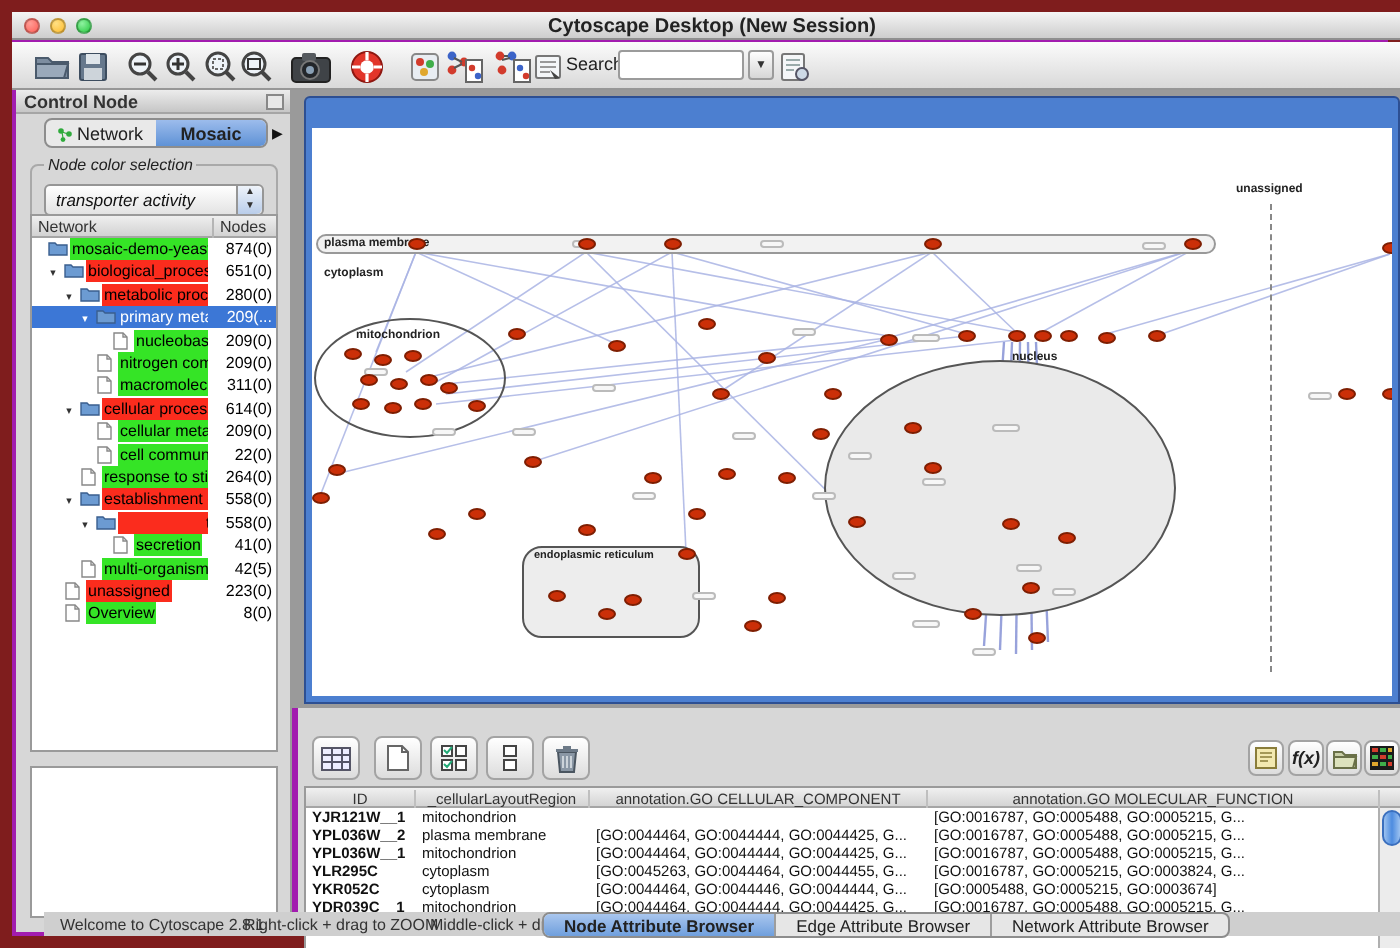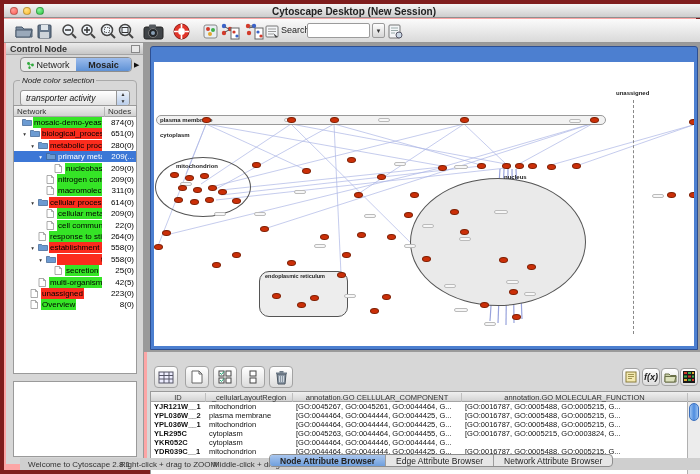--- a/index.html
+++ b/index.html
@@ -1,18 +1,18 @@
 <!DOCTYPE html>
 <html><head>
 <meta charset="utf-8">
 <style>
   * { margin:0; padding:0; box-sizing:border-box; }
   html,body { width:700px; height:474px; overflow:hidden; }
   body { font-family:"Liberation Sans", sans-serif; background:#cfcfcf; }
-  #app { position:relative; width:700px; height:474px; background:#fca5a5; border:4px solid #7f1d1d; }
+  #app { position:relative; width:700px; height:474px; background:#a21caf; border:6px solid #7f1d1d; }
 
   
   .titlebar { position:absolute; left:0; top:0; width:700px; height:14px;
     background:linear-gradient(#f5f5f5,#cdcdcd); border-bottom:1px solid #8f8f8f; }
   .tl { position:absolute; top:3px; width:8px; height:8px; border-radius:50%; border:1px solid rgba(0,0,0,.25); }
   .tl.red{ left:6px; background:radial-gradient(circle at 35% 30%, #ff9d96,#ff5f57);}
   .tl.yel{ left:19px; background:radial-gradient(circle at 35% 30%, #ffe084,#febc2e);}
   .tl.grn{ left:32px; background:radial-gradient(circle at 35% 30%, #8ef2a0,#28c840);}
   .titlebar .title { position:absolute; left:0; right:0; top:2px; text-align:center;
     font-size:10px; font-weight:bold; color:#222; }
@@ -398,21 +398,21 @@
             <span class="cnt">558(0)</span>
           </div>
           <div class="trow" style="top: 159.2px;">
             <span class="ico" style="left: 40px;">
               <svg width="8" height="9" viewBox="0 0 8 9">
                 <path d="M1 .5 h4.5 l2 2 v6 h-6.5 z" fill="#fff" stroke="#888" stroke-width=".7"></path>
                 <path d="M5.5 .5 v2 h2" fill="none" stroke="#888" stroke-width=".7"></path>
               </svg>
             </span>
             <span class="lbl lbl-green" style="left: 51px; max-width: 37px;">secretion</span>
-            <span class="cnt">25(0)</span>
+            <span class="cnt">41(0)</span>
           </div>
           <div class="trow" style="top: 170.6px;">
             <span class="ico" style="left: 24px;">
               <svg width="8" height="9" viewBox="0 0 8 9">
                 <path d="M1 .5 h4.5 l2 2 v6 h-6.5 z" fill="#fff" stroke="#888" stroke-width=".7"></path>
                 <path d="M5.5 .5 v2 h2" fill="none" stroke="#888" stroke-width=".7"></path>
               </svg>
             </span>
             <span class="lbl lbl-green" style="left: 35px; max-width: 53px;">multi-organism pro</span>
             <span class="cnt">42(5)</span>
@@ -638,21 +638,20 @@
       <div class="dp-hdr" id="dp-hdr">
           <span class="dp-hc" style="left: 0px; width: 55px;">ID</span>
           <span class="dp-hc" style="left: 55px; width: 87px;">_cellularLayoutRegion</span>
           <span class="dp-hc" style="left: 311px; width: 226px;">annotation.GO MOLECULAR_FUNCTION</span>
           <span class="dp-hc" style="left: 142px; width: 169px;">annotation.GO CELLULAR_COMPONENT</span>
         </div>
       <div id="dp-rows">
           <div class="dp-row" style="top: 10px;">
             <span class="dp-cell id" style="left: 0px; width: 55px;">YJR121W__1</span>
             <span class="dp-cell" style="left: 55px; width: 87px;">mitochondrion</span>
-            <span class="dp-cell" style="left: 142px; width: 169px;">[GO:0045267, GO:0045261, GO:0044464, G...</span>
             <span class="dp-cell" style="left: 311px; width: 226px;">[GO:0016787, GO:0005488, GO:0005215, G...</span>
           </div>
           <div class="dp-row" style="top: 19px;">
             <span class="dp-cell id" style="left: 0px; width: 55px;">YPL036W__2</span>
             <span class="dp-cell" style="left: 55px; width: 87px;">plasma membrane</span>
             <span class="dp-cell" style="left: 142px; width: 169px;">[GO:0044464, GO:0044444, GO:0044425, G...</span>
             <span class="dp-cell" style="left: 311px; width: 226px;">[GO:0016787, GO:0005488, GO:0005215, G...</span>
           </div>
           <div class="dp-row" style="top: 28px;">
             <span class="dp-cell id" style="left: 0px; width: 55px;">YPL036W__1</span>
@@ -663,20 +662,21 @@
           <div class="dp-row" style="top: 37px;">
             <span class="dp-cell id" style="left: 0px; width: 55px;">YLR295C</span>
             <span class="dp-cell" style="left: 55px; width: 87px;">cytoplasm</span>
             <span class="dp-cell" style="left: 142px; width: 169px;">[GO:0045263, GO:0044464, GO:0044455, G...</span>
             <span class="dp-cell" style="left: 311px; width: 226px;">[GO:0016787, GO:0005215, GO:0003824, G...</span>
           </div>
           <div class="dp-row" style="top: 46px;">
             <span class="dp-cell id" style="left: 0px; width: 55px;">YKR052C</span>
             <span class="dp-cell" style="left: 55px; width: 87px;">cytoplasm</span>
             <span class="dp-cell" style="left: 142px; width: 169px;">[GO:0044464, GO:0044446, GO:0044444, G...</span>
+            <span class="dp-cell" style="left: 311px; width: 226px;">[GO:0005488, GO:0005215, GO:0003674]</span>
           </div>
           <div class="dp-row" style="top: 55px;">
             <span class="dp-cell id" style="left: 0px; width: 55px;">YDR039C__1</span>
             <span class="dp-cell" style="left: 55px; width: 87px;">mitochondrion</span>
             <span class="dp-cell" style="left: 142px; width: 169px;">[GO:0044464, GO:0044444, GO:0044425, G...</span>
             <span class="dp-cell" style="left: 311px; width: 226px;">[GO:0016787, GO:0005488, GO:0005215, G...</span>
           </div>
         </div>
       <div class="dp-scroll">
         <div class="dp-thumb"></div>

